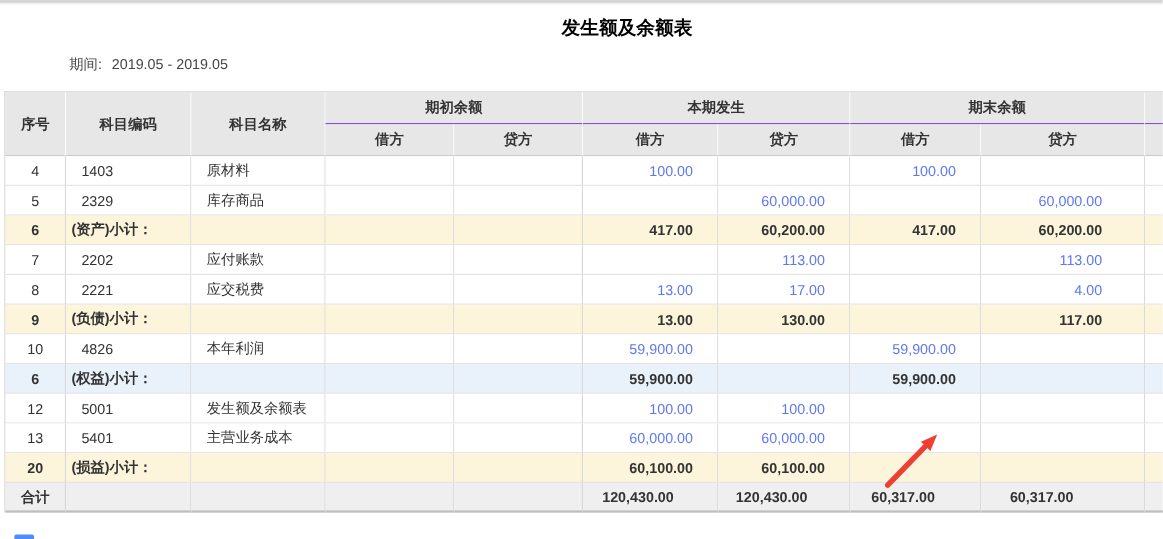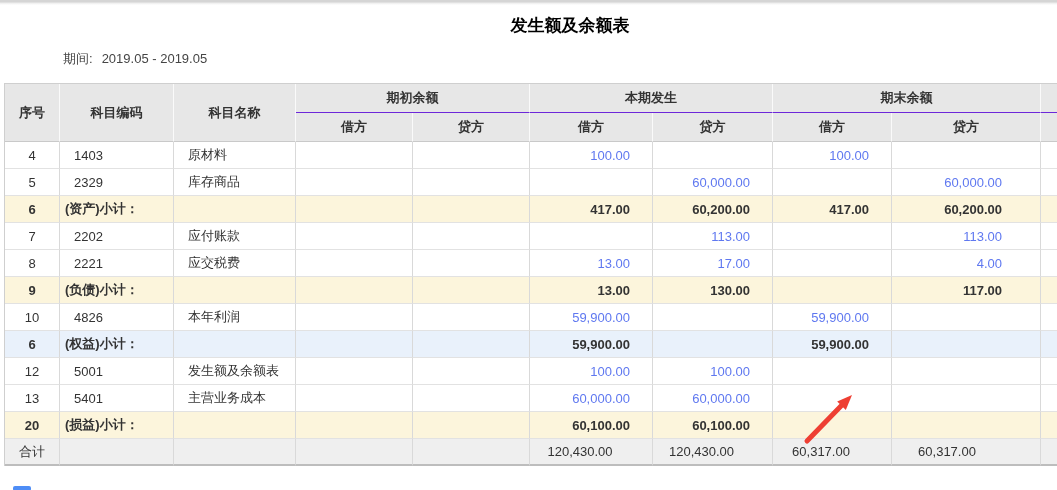--- a/index.html
+++ b/index.html
@@ -22,21 +22,21 @@
   th.hb { border-bottom:1px solid #c9c9c9; }
   td { height:27px; color:#333; background:#fff; overflow:hidden; white-space:nowrap;
     border-right:1px solid #d9d9d9; border-bottom:1px solid #e2e2e2; }
   .c-seq { text-align:center; }
   .c-code,.c-name { text-align:left; padding-left:14px; }
   .c-num { text-align:right; padding-right:22px; }
   .c-num-last { text-align:right; padding-right:38px; }
   .row-subtotal td { background:var(--subtotal-bg,#fcf5dc); font-weight:bold; }
   .row-subtotal-equity td { background:var(--equity-bg,#e9f1fb); font-weight:bold; }
   .row-subtotal .c-code, .row-subtotal-equity .c-code { padding-left:5px; }
-  .row-total td { background:var(--total-bg,#efefef); font-weight:normal;
+  .row-total td { background:var(--total-bg,#efefef); font-weight:bold;
     border-bottom:2px solid #bdbdbd;text-align:center; }
   .val-link { color:var(--link-blue,#5f78f0); text-decoration:none; cursor:pointer; }
 
   .arrow-overlay { position:absolute; left:0; top:0; width:1057px; height:490px;
     pointer-events:none; z-index:5; }
   .arrow-overlay line { stroke:var(--arrow-red,#ee3f33); }
   .arrow-overlay polygon { fill:var(--arrow-red,#ee3f33); }
   .cutoff-blue { position:absolute; left:13px; top:486px; width:18px; height:5px;
     background:#4e8df6; border-radius:2px; z-index:4; }
 </style>

